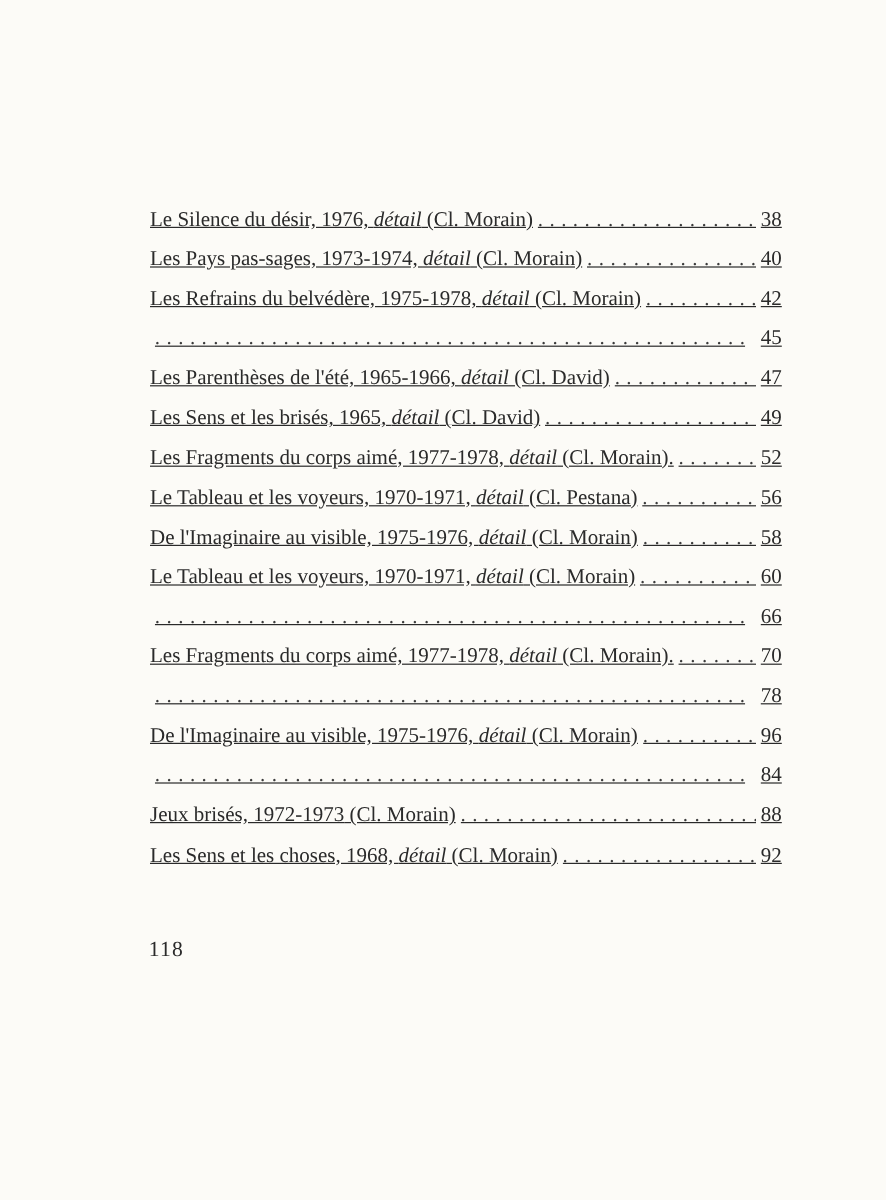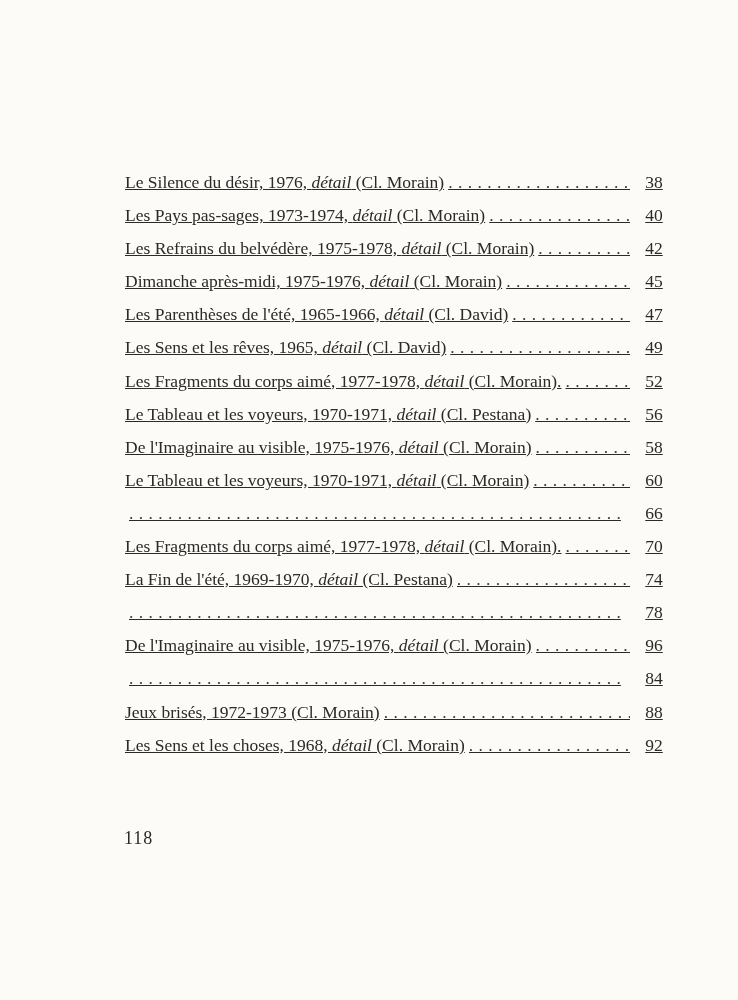--- a/index.html
+++ b/index.html
@@ -42,27 +42,27 @@
       letter-spacing: 3px;
       color: #3a3a3a;
     }
     .leader::before {
       content: ". . . . . . . . . . . . . . . . . . . . . . . . . . . . . . . . . . . . . . . . . . . . . . . . . . .";
       letter-spacing: 0;
       word-spacing: 1px;
     }
     .page-num {
       flex: 0 0 40px;
-      text-align: center;
+      text-align: left;
       font-size: 17.5px;
     }
     .folio {
       position: absolute;
       left: 124px;
-      top: 828px;
+      top: 781px;
       font-size: 18px;
       letter-spacing: 1px;
     }
   </style>
 </head>
 <body>
 
 <div class="toc">
   <div class="toc-row">
       <span class="entry-text"><span>Le Silence du désir, 1976, </span><em>détail</em><span> (Cl. Morain)</span></span>
@@ -73,31 +73,30 @@
       <span class="entry-text"><span>Les Pays pas-sages, 1973-1974, </span><em>détail</em><span> (Cl. Morain)</span></span>
       <span class="leader"></span>
       <span class="page-num">40</span>
     </div>
   <div class="toc-row">
       <span class="entry-text"><span>Les Refrains du belvédère, 1975-1978, </span><em>détail</em><span> (Cl. Morain)</span></span>
       <span class="leader"></span>
       <span class="page-num">42</span>
     </div>
   <div class="toc-row">
-      <span class="entry-text"><span>Dimanche après-midi, 1975-1976, </span><em>détail</em><span> (Cl. Morain)</span></span>
       <span class="leader"></span>
       <span class="page-num">45</span>
     </div>
   <div class="toc-row">
       <span class="entry-text"><span>Les Parenthèses de l'été, 1965-1966, </span><em>détail</em><span> (Cl. David)</span></span>
       <span class="leader"></span>
       <span class="page-num">47</span>
     </div>
   <div class="toc-row">
-      <span class="entry-text"><span>Les Sens et les rêves, 1965, </span><em>détail</em><span> (Cl. David)</span></span>
+      <span class="entry-text"><span>Les Sens et les brisés, 1965, </span><em>détail</em><span> (Cl. David)</span></span>
       <span class="leader"></span>
       <span class="page-num">49</span>
     </div>
   <div class="toc-row">
       <span class="entry-text"><span>Les Fragments du corps aimé, 1977-1978, </span><em>détail</em><span> (Cl. Morain).</span></span>
       <span class="leader"></span>
       <span class="page-num">52</span>
     </div>
   <div class="toc-row">
       <span class="entry-text"><span>Le Tableau et les voyeurs, 1970-1971, </span><em>détail</em><span> (Cl. Pestana)</span></span>
@@ -117,25 +116,20 @@
   <div class="toc-row">
       <span class="leader"></span>
       <span class="page-num">66</span>
     </div>
   <div class="toc-row">
       <span class="entry-text"><span>Les Fragments du corps aimé, 1977-1978, </span><em>détail</em><span> (Cl. Morain).</span></span>
       <span class="leader"></span>
       <span class="page-num">70</span>
     </div>
   <div class="toc-row">
-      <span class="entry-text"><span>La Fin de l'été, 1969-1970, </span><em>détail</em><span> (Cl. Pestana)</span></span>
-      <span class="leader"></span>
-      <span class="page-num">74</span>
-    </div>
-  <div class="toc-row">
       <span class="leader"></span>
       <span class="page-num">78</span>
     </div>
   <div class="toc-row">
       <span class="entry-text"><span>De l'Imaginaire au visible, 1975-1976, </span><em>détail</em><span> (Cl. Morain)</span></span>
       <span class="leader"></span>
       <span class="page-num">96</span>
     </div>
   <div class="toc-row">
       <span class="leader"></span>

